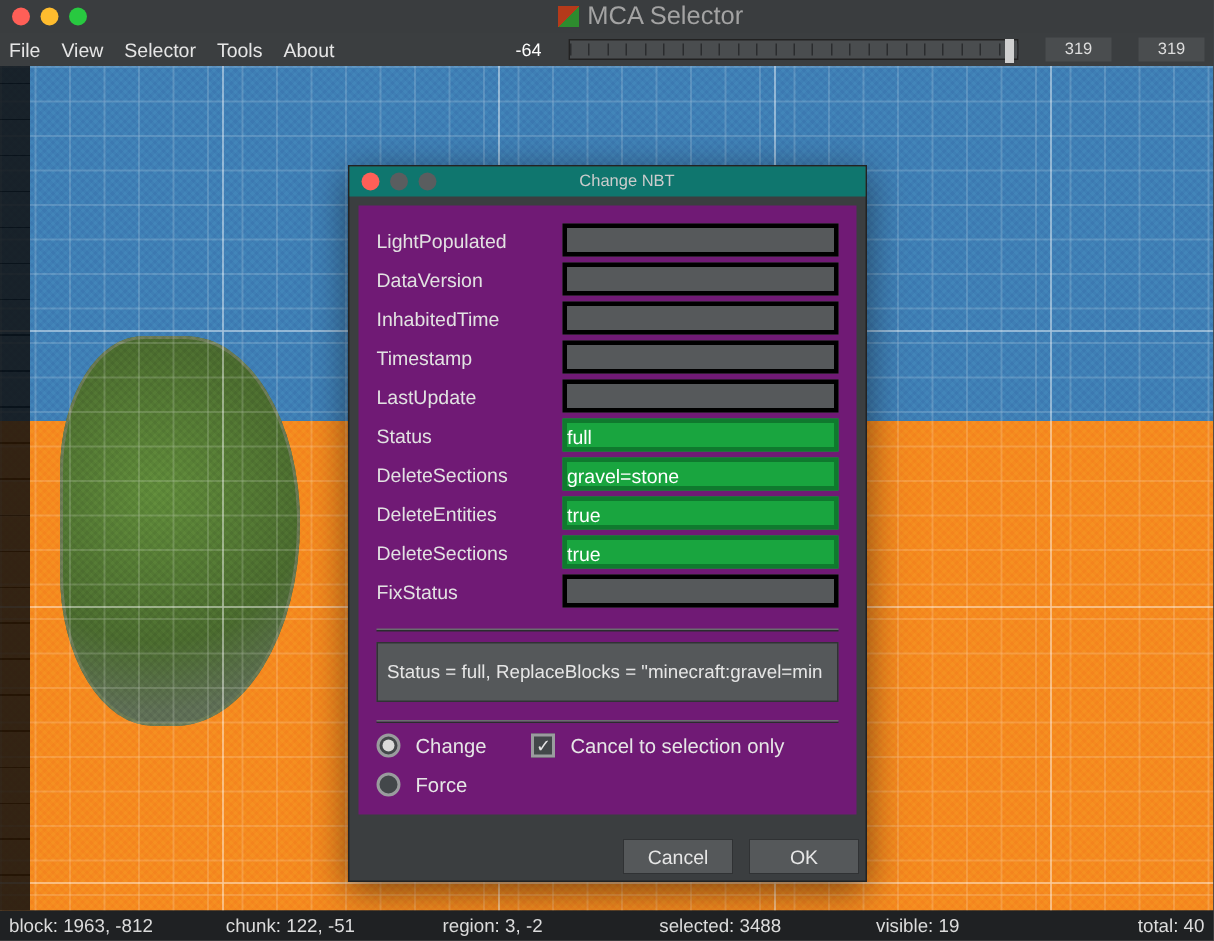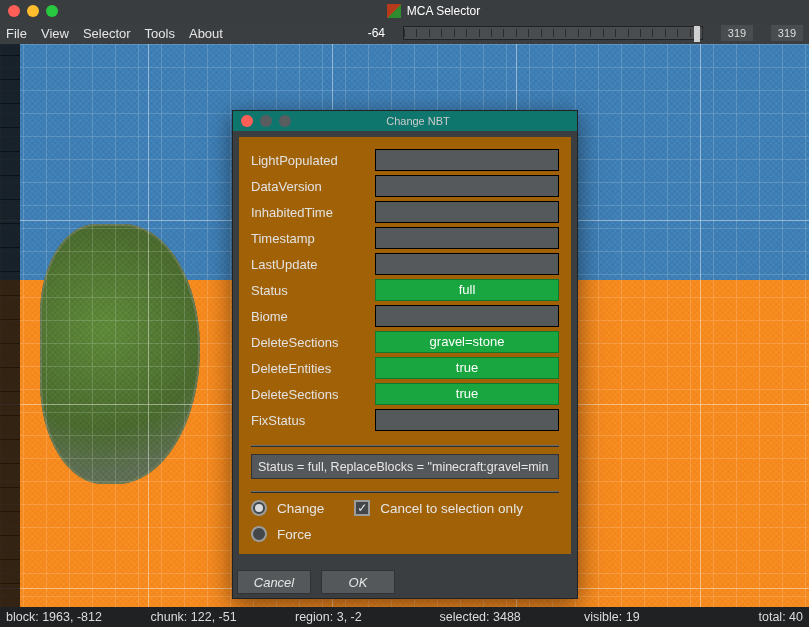--- a/index.html
+++ b/index.html
@@ -5,33 +5,33 @@
   * { box-sizing: border-box; margin: 0; padding: 0; font-family: -apple-system, "Helvetica Neue", Arial, sans-serif; }
   html, body { width: 809px; height: 627px; overflow: hidden; background:#000; }
 
   .window { width:809px; height:627px; background:#2c2f31; display:flex; flex-direction:column; }
 
   
   .titlebar { height:22px; background:#3a3d3f; display:flex; align-items:center; padding:0 8px; gap:8px; }
   .traffic { display:flex; gap:7px; }
   .tl { width:12px; height:12px; border-radius:50%; }
   .tl.r { background:#ff5f57; } .tl.y { background:#febc2e; } .tl.g { background:#28c940; }
-  .title-center { flex:1; text-align:center; color:#ffffff; font-size:12px; display:flex; align-items:flex-start; justify-content:center; gap:6px;}
+  .title-center { flex:1; text-align:center; color:#a3a3a3; font-size:17px; display:flex; align-items:center; justify-content:center; gap:6px;}
   .app-icon { width:14px; height:14px; background:linear-gradient(135deg,#b53a1a 50%,#2e8b2e 50%); }
 
   
   .menubar { height:22px; background:#3b3e40; display:flex; align-items:center; padding:0 6px; gap:14px; color:#e6e6e6; font-size:13px; }
   .menubar .menu { cursor:default; }
   .menubar .spacer { flex:1; }
   .zoom-label { color:#ffffff; font-size:12px; margin-right:4px;}
   .slider-track { position:relative; width:300px; height:14px; background:#4a4d4f; border:1px solid #222; }
   .slider-ticks { position:absolute; left:0; right:0; top:0; bottom:0; }
   .slider-tick { position:absolute; top:2px; bottom:2px; width:1px; background:#2a2c2e; }
   .slider-thumb { position:absolute; right:2px; top:-1px; width:6px; height:16px; background:#d0d0d0; }
-  .coord-box { width:32px; height:16px; background:#4a4d4f; color:#ddd; font-size:11px; display:flex; align-items:center; justify-content:center; margin-left:4px;text-align:center;}
+  .coord-box { width:44px; height:16px; background:#4a4d4f; color:#ddd; font-size:11px; display:flex; align-items:center; justify-content:center; margin-left:4px;text-align:center;}
 
   
   .map-wrap { position:relative; flex:1; overflow:hidden; }
   .map-bg { position:absolute; inset:0; background:
       
       linear-gradient(180deg, #3f7fb5 0%, #3f7fb5 42%, transparent 42%),
       
       linear-gradient(180deg, transparent 42%, #f58a1f 42%, #f58a1f 100%);
   }
   .land1 { position:absolute; left:40px; top:180px; width:160px; height:260px;
@@ -56,42 +56,42 @@
                 background:repeating-linear-gradient(0deg,#111 0 23px,#000 23px 24px); opacity:.85; }
 
   
   .dialog { position:absolute; left:232px; top:66px; width:346px; background:#3b3e40;
             border:1px solid #222; box-shadow:0 6px 24px rgba(0,0,0,.5); color:#e0e0e0; }
   .dlg-title { height:20px; background:#0f766e; display:flex; align-items:center;
                font-size:11px; color:#ccc; }
   .dlg-title .tl-wrap { display:flex; gap:7px; padding:0 8px;}
   .dlg-title .tl.g, .dlg-title .tl.y { background:#5a5d5f; }
   .dlg-title .center { flex:1; text-align:center; padding-right:40px;}
-  .dlg-inner { padding:10px 12px 12px; background:#a16207; margin:6px; }
+  .dlg-inner { padding:10px 12px 12px; background:#701a75; margin:6px; }
   .field-row { display:flex; align-items:center; height:26px; gap:6px; }
   .field-row label { flex:0 0 118px; font-size:13px; color:#e2e2e2; }
-  .field-row .val { flex:1; height:22px; background:#56595b; border:1px solid #000000;
-                    color:#fff; font-size:13px; text-align:center; line-height:20px; }
+  .field-row .val { flex:1; height:22px; background:#56595b; border:3px solid #000000;
+                    color:#fff; font-size:13px; line-height:20px; }
   .field-row .val.green { background:#19a53f; border-color:#0f7a2e; }
 
   .divider { height:1px; background:#6a6d6f; margin:12px 0 8px; box-shadow:0 1px 0 #2a2c2e; }
 
-  .summary { height:25px; background:#55585a; border:1px solid #303234; font-size:12.5px;
+  .summary { height:40px; background:#55585a; border:1px solid #303234; font-size:12.5px;
              color:#e6e6e6; display:flex; align-items:center; padding:0 6px; overflow:hidden; white-space:nowrap; }
 
   .options { display:flex; gap:30px; font-size:13.5px; }
   .opt-col { display:flex; flex-direction:column; gap:10px; }
   .radio, .check { display:flex; align-items:center; gap:10px; color:#e6e6e6;}
   .radio-dot { width:16px; height:16px; border-radius:50%; border:2px solid #9a9c9e;
                display:flex; align-items:center; justify-content:center; background:#43474a;}
   .radio-dot.on::after{content:""; width:8px;height:8px;border-radius:50%;background:#dadada;}
   .check-box { width:16px; height:16px; border:2px solid #9a9c9e; background:#43474a;
                display:flex; align-items:center; justify-content:center; font-size:12px; color:#e6e6e6;}
 
-  .btn-row { display:flex; justify-content:flex-start; gap:10px; margin:16px 4px 4px;font-style:italic; }
+  .btn-row { display:flex; justify-content:flex-end; gap:10px; margin:16px 4px 4px; }
   .btn { width:74px; height:24px; background:#55585a; border:1px solid #303234; color:#e6e6e6;
          font-size:13px; display:flex; align-items:center; justify-content:center; }
 
   
   .statusbar { height:20px; background:#1f2123; color:#dcdcdc; font-size:12.5px;
                display:flex; align-items:center; padding:0 6px; gap:1px; }
   .statusbar .cell { flex:1; white-space:nowrap; }
   .statusbar .cell:last-child{ text-align:right; flex:0 0 auto; padding-left:30px;}
 </style>
 </head>
@@ -191,24 +191,20 @@
             </div>
             <div class="field-row">
               <label>LastUpdate</label>
               <div class="val"></div>
             </div>
             <div class="field-row">
               <label>Status</label>
               <div class="val green">full</div>
             </div>
             <div class="field-row">
-              <label>Biome</label>
-              <div class="val"></div>
-            </div>
-            <div class="field-row">
               <label>DeleteSections</label>
               <div class="val green">gravel=stone</div>
             </div>
             <div class="field-row">
               <label>DeleteEntities</label>
               <div class="val green">true</div>
             </div>
             <div class="field-row">
               <label>DeleteSections</label>
               <div class="val green">true</div>

